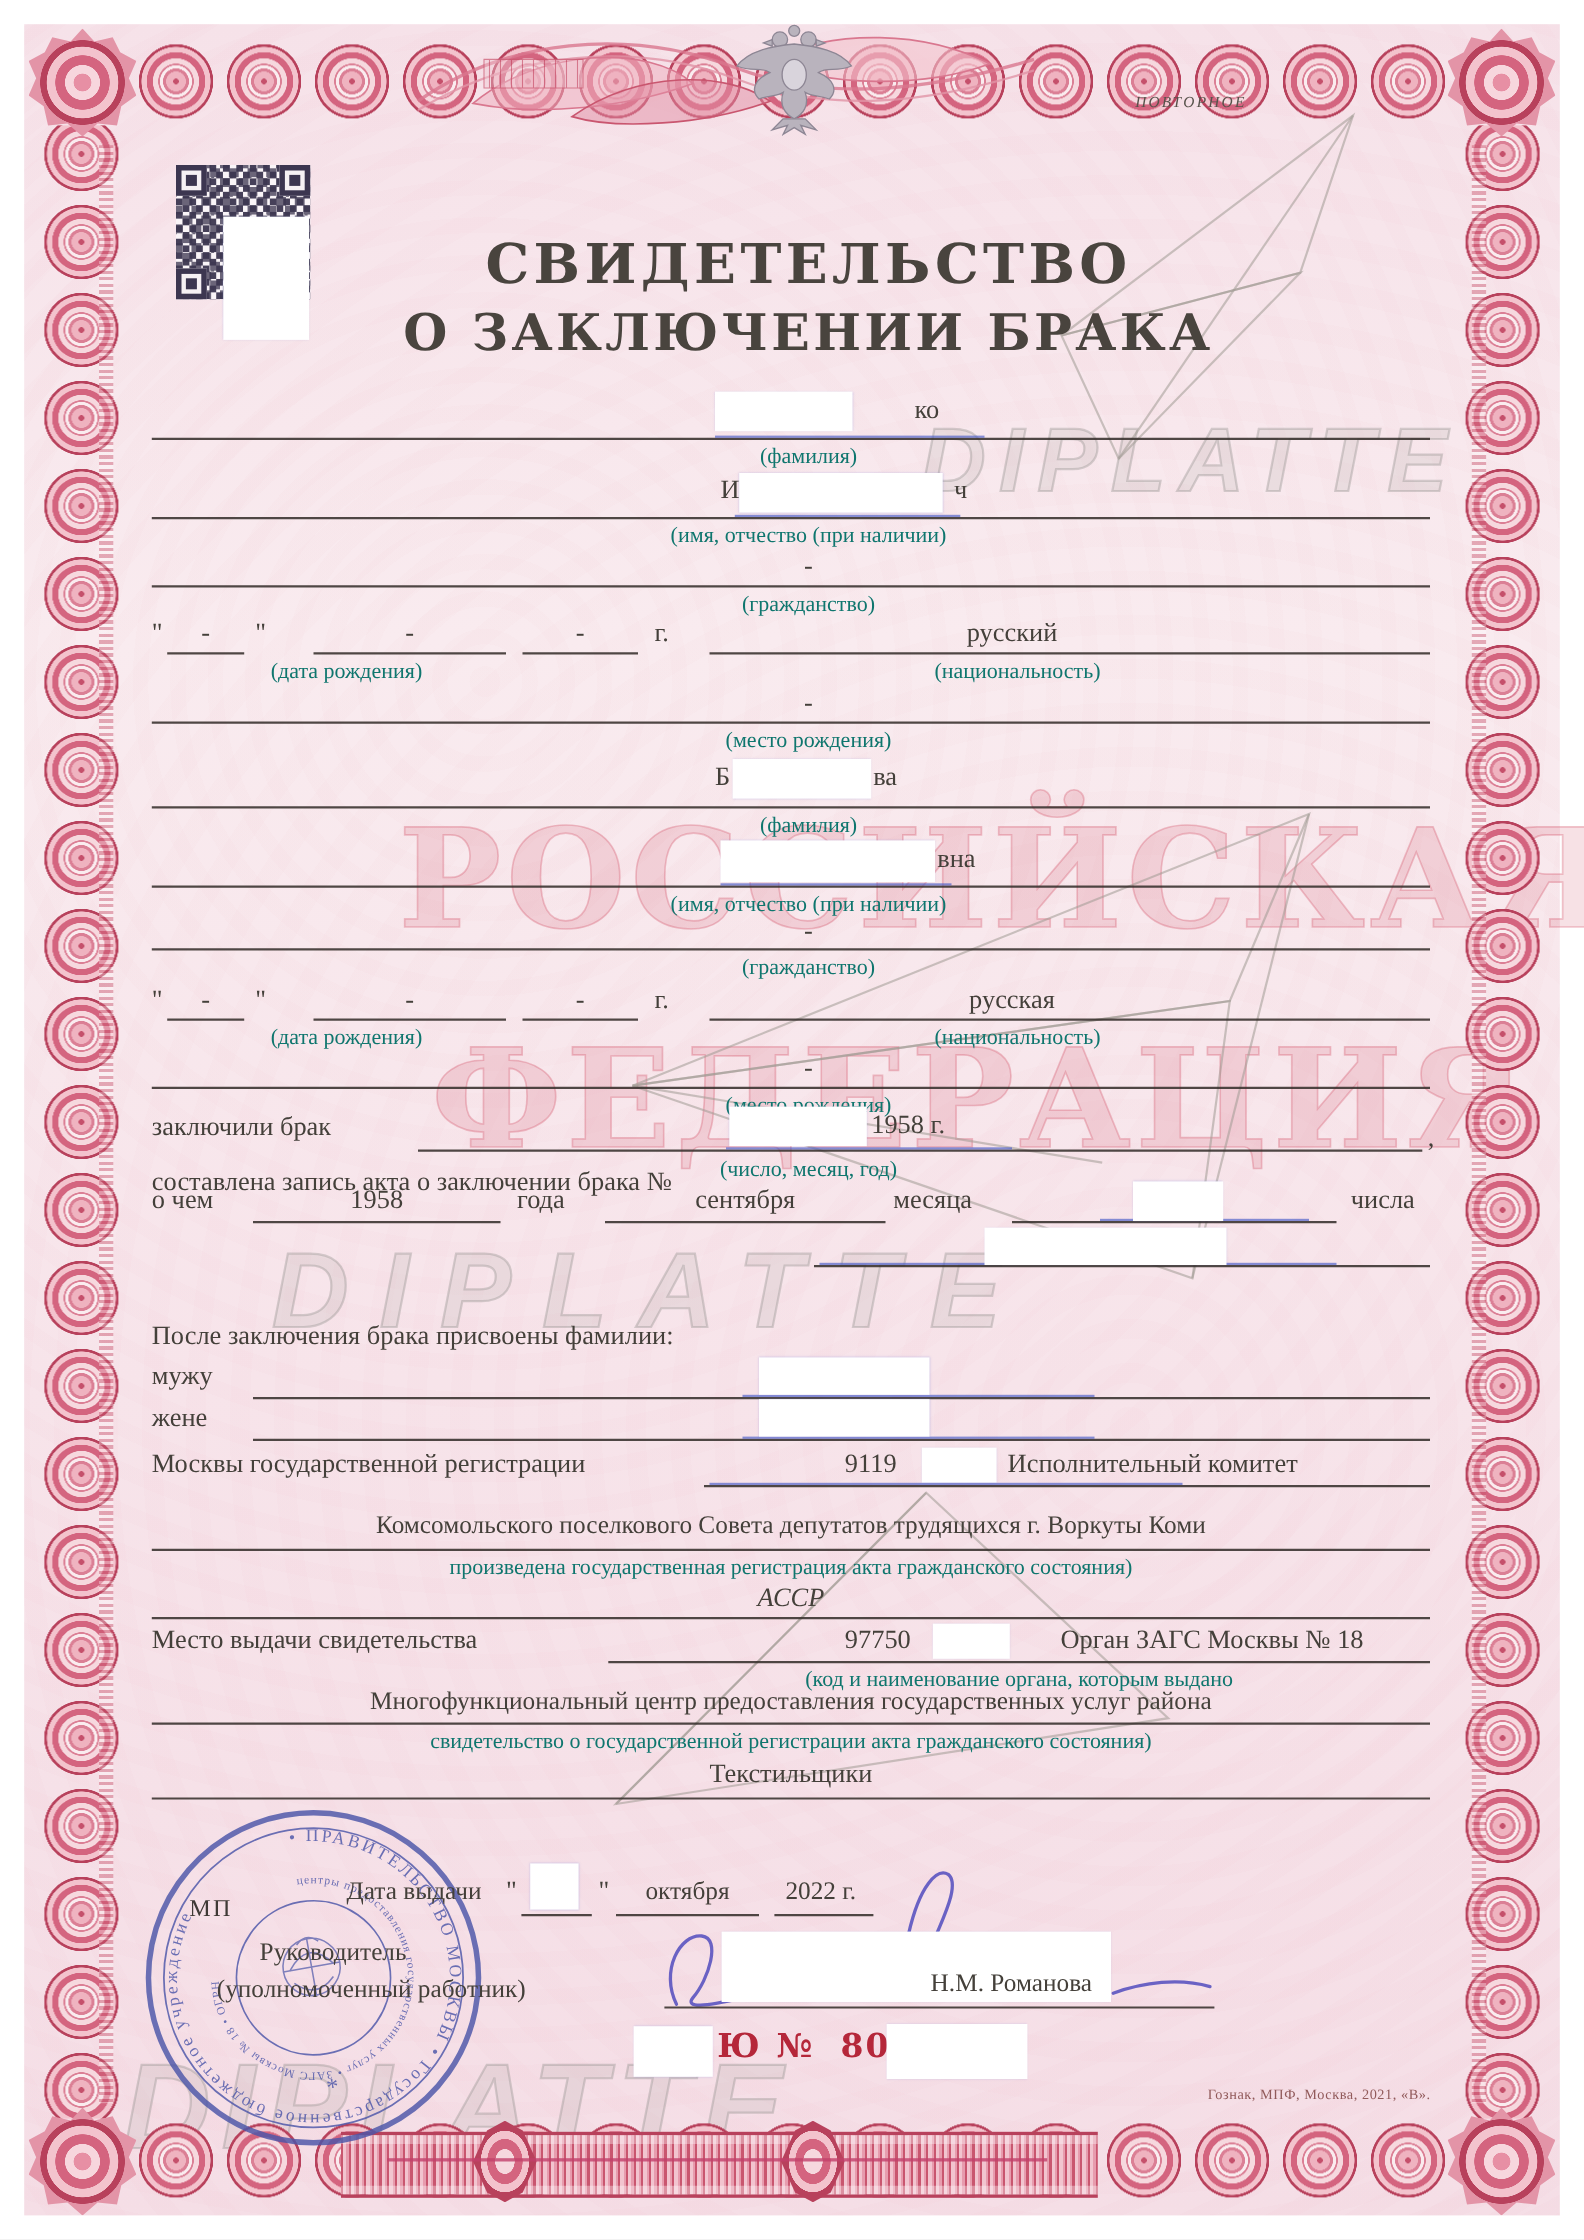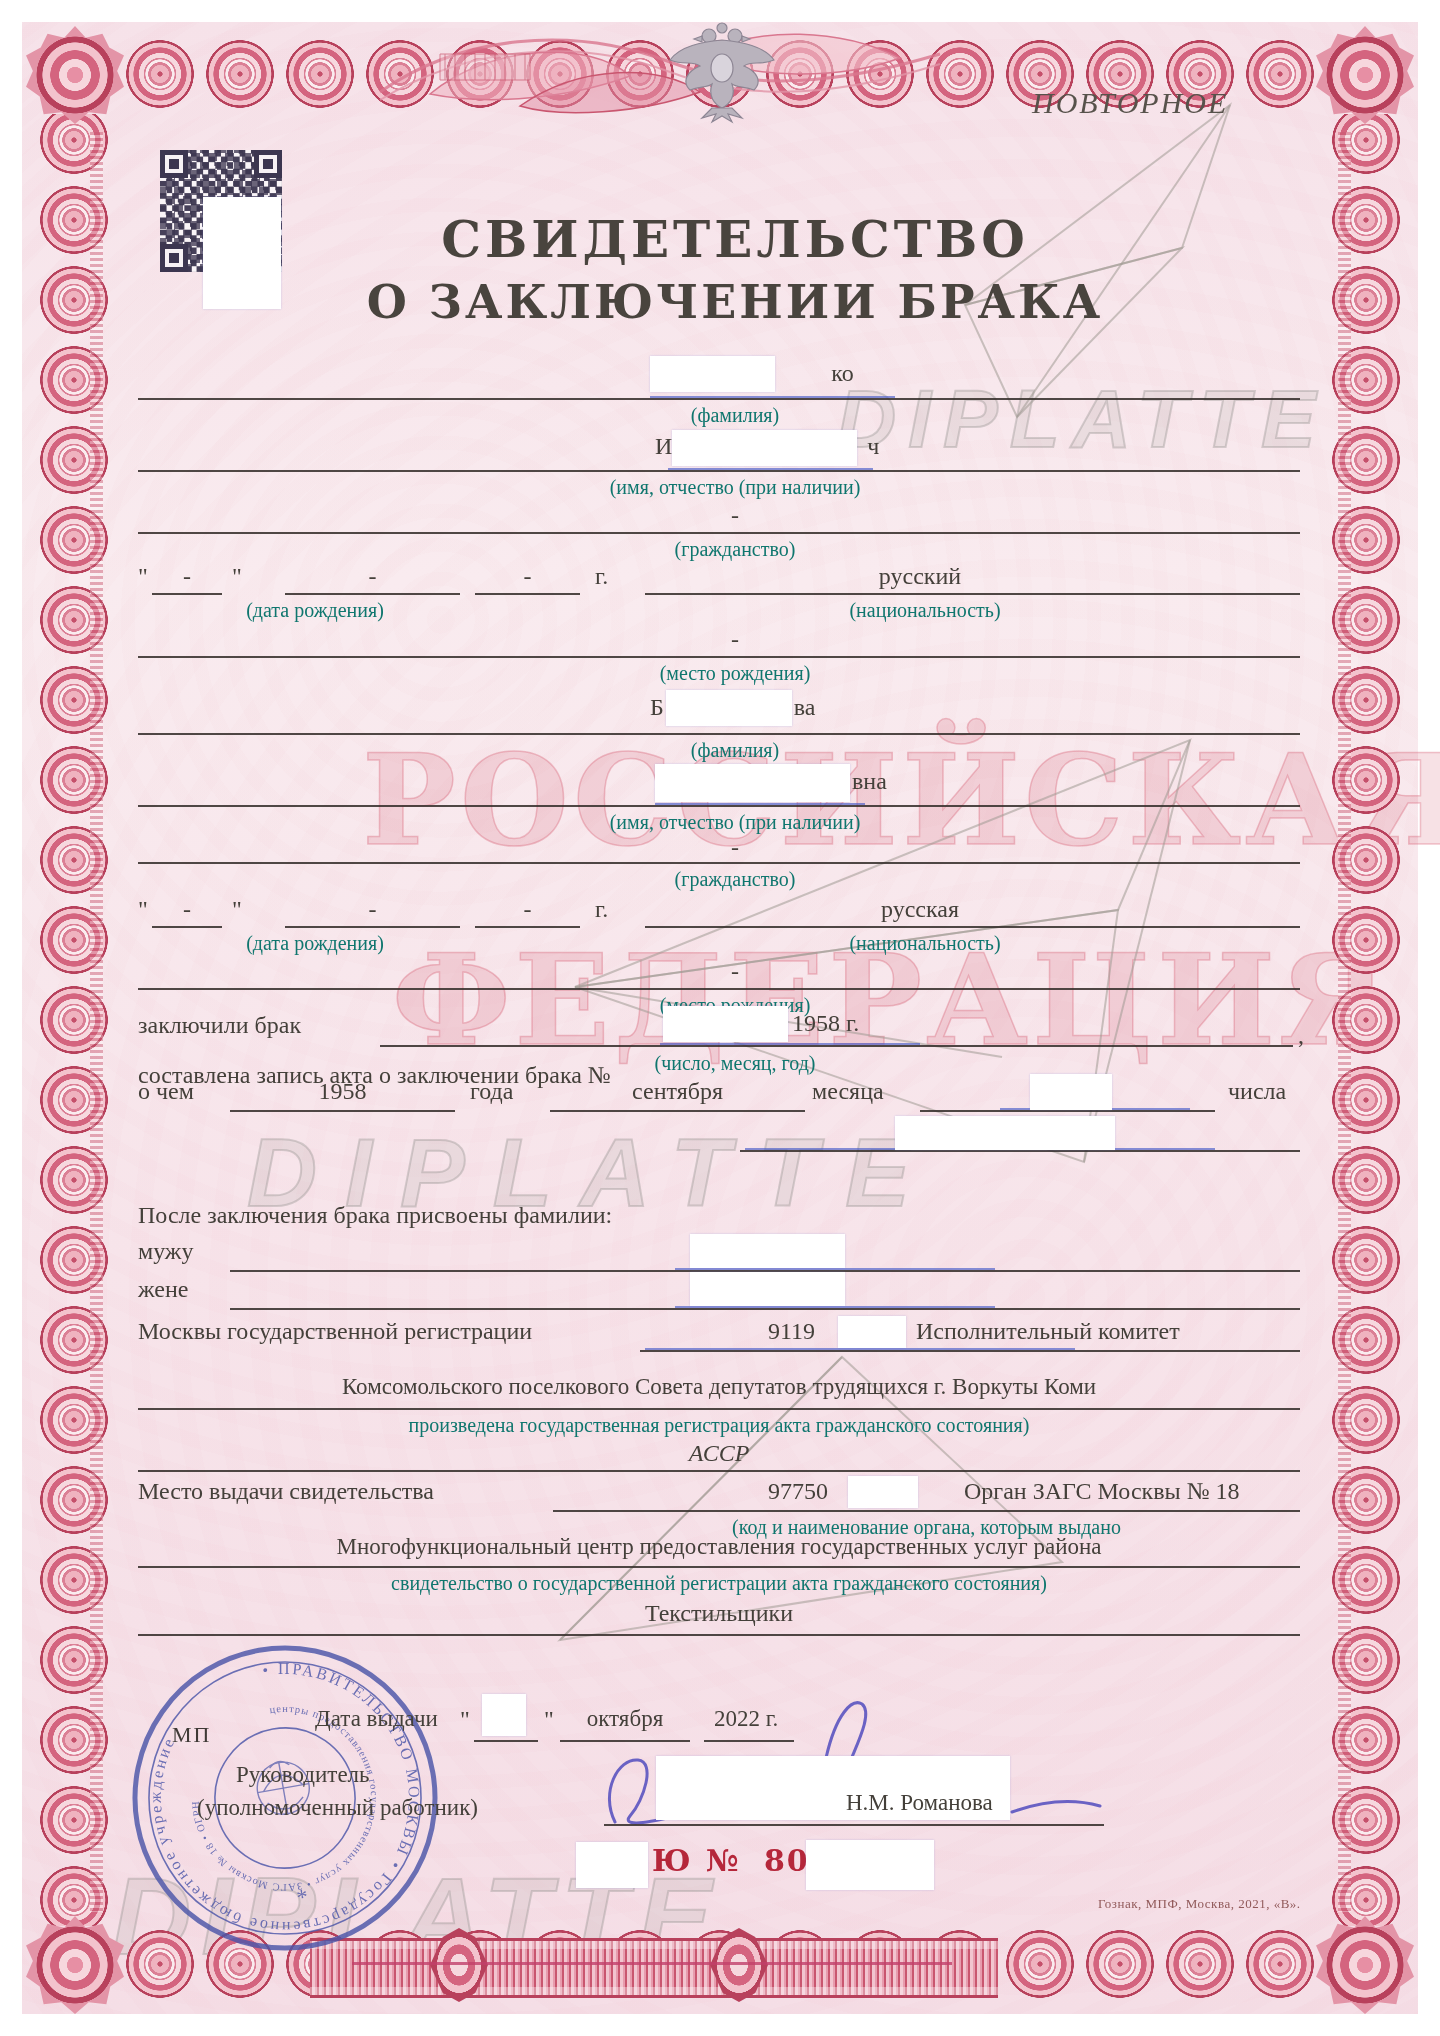--- a/index.html
+++ b/index.html
@@ -42,21 +42,21 @@
   .t{position:absolute;white-space:nowrap;color:var(--ink);font-size:24px;line-height:1.15;}
   .lbl{position:absolute;font-size:20px;color:#0f766e;text-align:center;white-space:nowrap;}
   .ctr{text-align:center;}
   .ln{position:absolute;border-top:2px solid var(--line);height:0;}
   .ink{position:absolute;height:2px;background:rgba(70,90,200,.65);}
   .redact{position:absolute;background:#ffffff;box-shadow:0 0 2px rgba(120,130,220,.35);}
   .wm{position:absolute;font-family:"Liberation Sans",sans-serif;font-weight:bold;
       color:rgba(150,148,145,.14);-webkit-text-stroke:2px rgba(150,148,145,.38);white-space:nowrap;font-style:italic;}
   .wm-red{position:absolute;font-family:"DejaVu Serif",serif;font-weight:bold;white-space:nowrap;
       color:rgba(213,90,110,.18);-webkit-text-stroke:1.5px rgba(213,90,110,.34);letter-spacing:4px;}
-  .badge{position:absolute;font-style:italic;font-size:30px;letter-spacing:2px;color:#57524b;}
+  .badge{position:absolute;font-style:italic;font-size:14px;letter-spacing:2px;color:#57524b;}
   .title{position:absolute;left:350px;top:210px;width:770px;text-align:center;
       font-family:"DejaVu Serif",serif;font-weight:bold;color:#49443e;}
   .title .l1{font-size:50px;letter-spacing:4px;}
   .title .l2{font-size:46px;letter-spacing:3px;margin-top:6px;}
   .qr{position:absolute;left:160px;top:150px;width:122px;height:122px;background:
       repeating-conic-gradient(rgba(60,54,80,.95) 0% 25%, rgba(255,255,255,0) 25% 50%) 0 0/12.2px 12.2px,
       repeating-conic-gradient(rgba(60,54,80,.75) 0% 25%, rgba(250,245,248,.92) 25% 50%) 6px 3px/17px 17px,
       #f6f1f4;}
   .fp{position:absolute;width:28px;height:28px;border:5px solid #3c3650;background:#f6f1f4;box-sizing:border-box;}
   .fp::after{content:"";position:absolute;inset:4px;background:#3c3650;}

